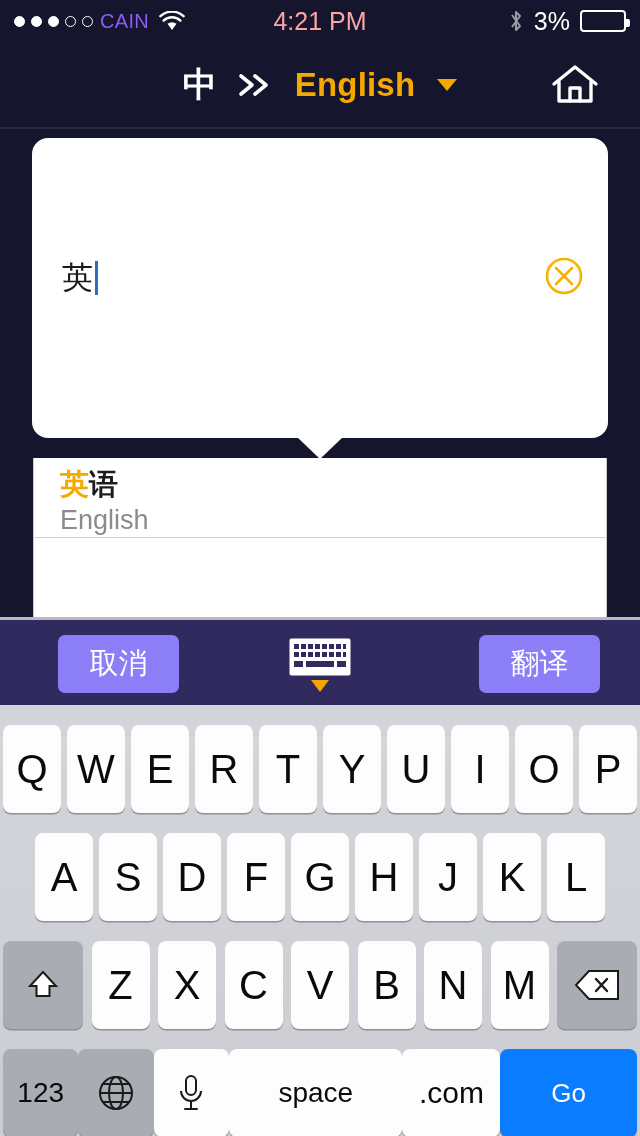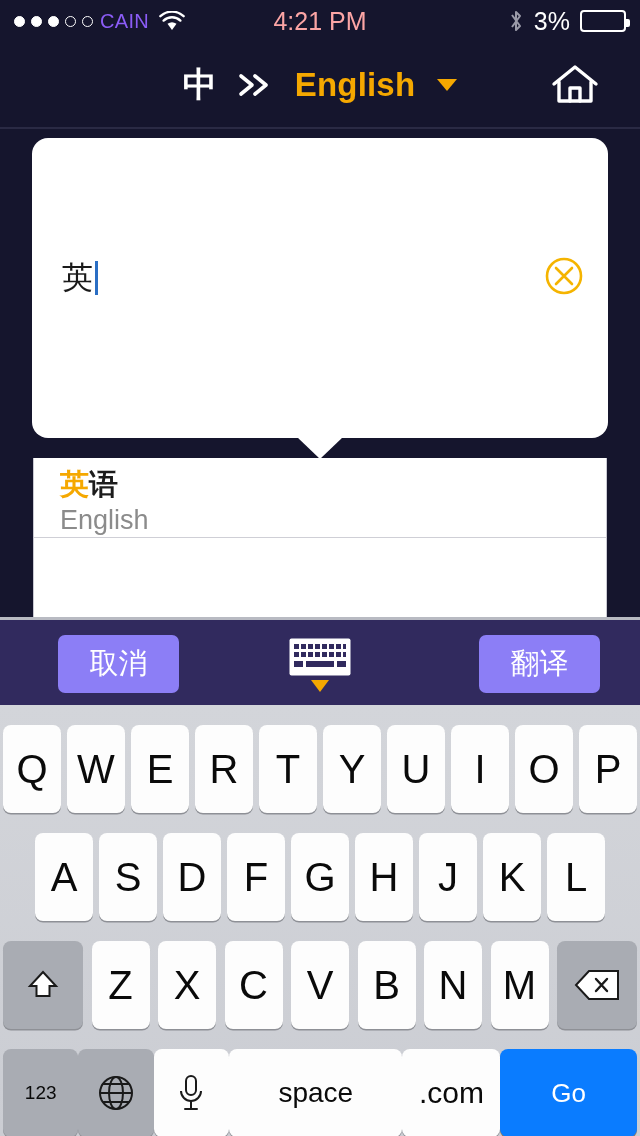--- a/index.html
+++ b/index.html
@@ -147,21 +147,21 @@
     width: 58px; height: 88px; background: #fdfdfd; border-radius: 8px;
     display: flex; align-items: center; justify-content: center;
     font-size: 40px; color: #0a0a0a; font-weight: 300;
     box-shadow: 0 1.5px 0 #8e9096;
   }
   .key.dark { background: #a9acb3; box-shadow: 0 1.5px 0 #8e9096; }
   .key.wide { width: 80px; }
   .key.space { width: 184px; font-size: 28px; font-weight: 400; }
   .key.dotcom { width: 104px; font-size: 30px; font-weight: 400; }
   .key.go { width: 145px; background: #0a7cff; color: #ffffff; font-size: 26px; font-weight: 400; box-shadow: 0 1.5px 0 #a07a58; }
-  .key.num { width: 80px; font-size: 19px; font-weight: 400; }
+  .key.num { width: 80px; font-size: 28px; font-weight: 400; }
   .key.globe, .key.mic { width: 80px; }
   .key.mic { background: #fdfdfd; }
   .key svg { display: block; }
 </style>
 </head>
 <body>
 
 <div id="app">
 
   <div class="statusbar">

